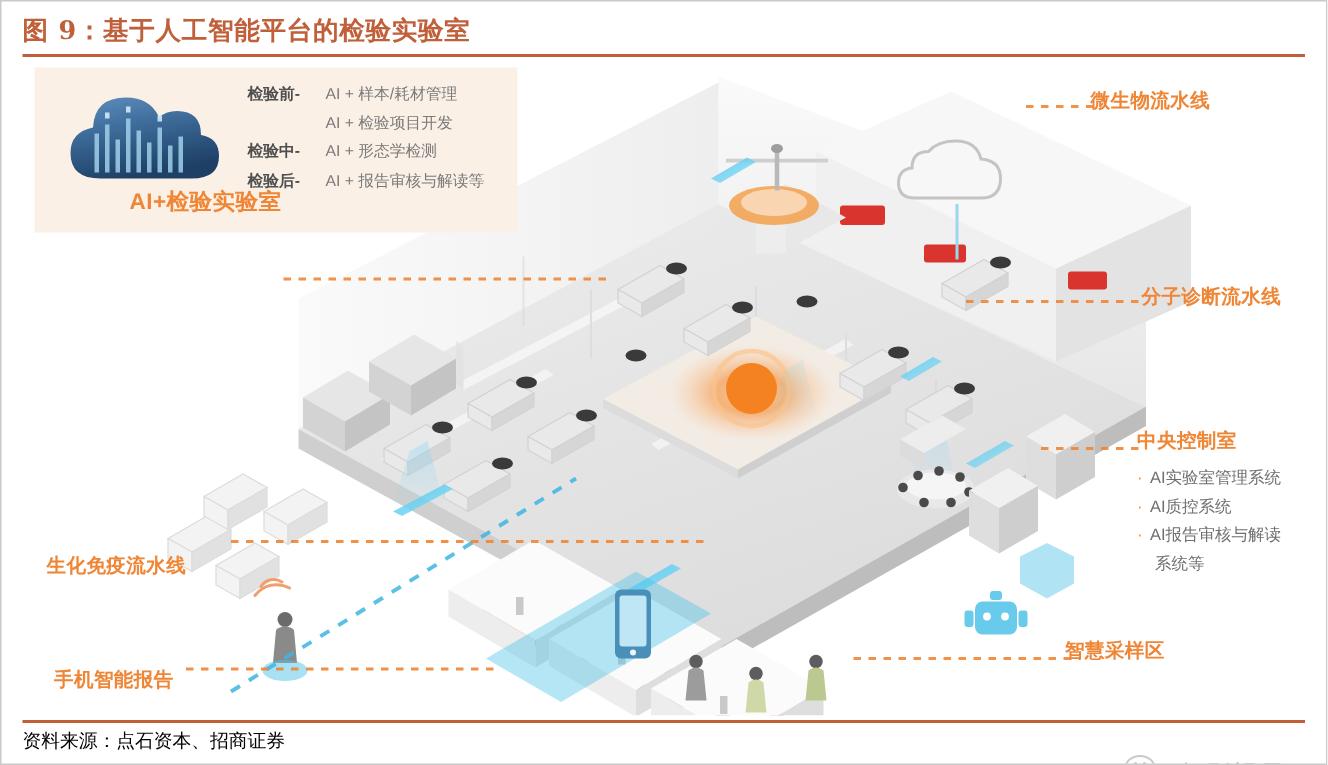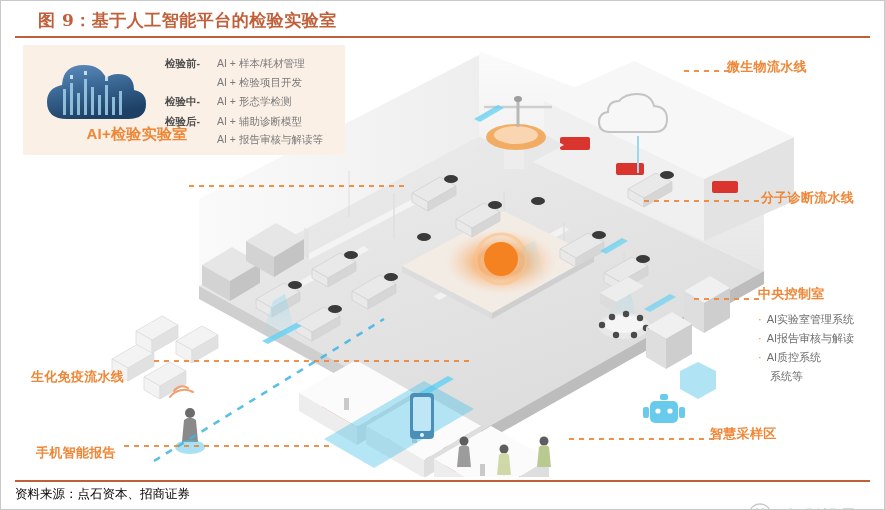--- a/index.html
+++ b/index.html
@@ -17,21 +17,20 @@
   }
 
   
   #title-bar{
     position:absolute;left:14px;top:8px;width:855px;height:30px;
   }
   #fig-title{
     font-size:17px;font-weight:bold;color:#c0603a;
     letter-spacing:.5px;white-space:nowrap;
     font-family:"DejaVu Serif","Liberation Serif",serif;
-    margin-left:23px;
   }
   #title-rule{
     position:absolute;left:0;top:27px;width:855px;height:2px;background:#c0603a;
   }
 
   
   #footer-rule{
     position:absolute;left:14px;top:479px;width:855px;height:1.5px;background:#c0603a;
   }
   #source-note{
@@ -441,21 +440,20 @@
       </div>
       <div class="row">
         <div class="stage">检验中-</div>
         <div class="items">
           <div class="item">AI + 形态学检测</div>
         </div>
       </div>
       <div class="row">
         <div class="stage">检验后-</div>
         <div class="items">
-          <div class="item">AI + 辅助诊断模型</div>
           <div class="item">AI + 报告审核与解读等</div>
         </div>
       </div>
     </div>
   </div>
 
 
   <div class="callout" id="c-bio">
     <div class="head">生化免疫流水线</div>
   </div>
@@ -469,22 +467,22 @@
   </div>
 
   <div class="callout" id="c-mol">
     <div class="head">分子诊断流水线</div>
   </div>
 
   <div class="callout" id="c-ctrl">
     <div class="head">中央控制室</div>
     <div class="sublist">
       <div class="sub"><span class="dot">·</span><span>AI实验室管理系统</span></div>
+      <div class="sub"><span class="dot">·</span><span>AI质控系统</span></div>
       <div class="sub"><span class="dot">·</span><span>AI报告审核与解读</span></div>
-      <div class="sub"><span class="dot">·</span><span>AI质控系统</span></div>
       <div class="sub cont">系统等</div>
     </div>
   </div>
 
   <div class="callout" id="c-sample">
     <div class="head">智慧采样区</div>
   </div>
 
   <div id="footer-rule"></div>
   <div id="source-note">资料来源：点石资本、招商证券</div>

